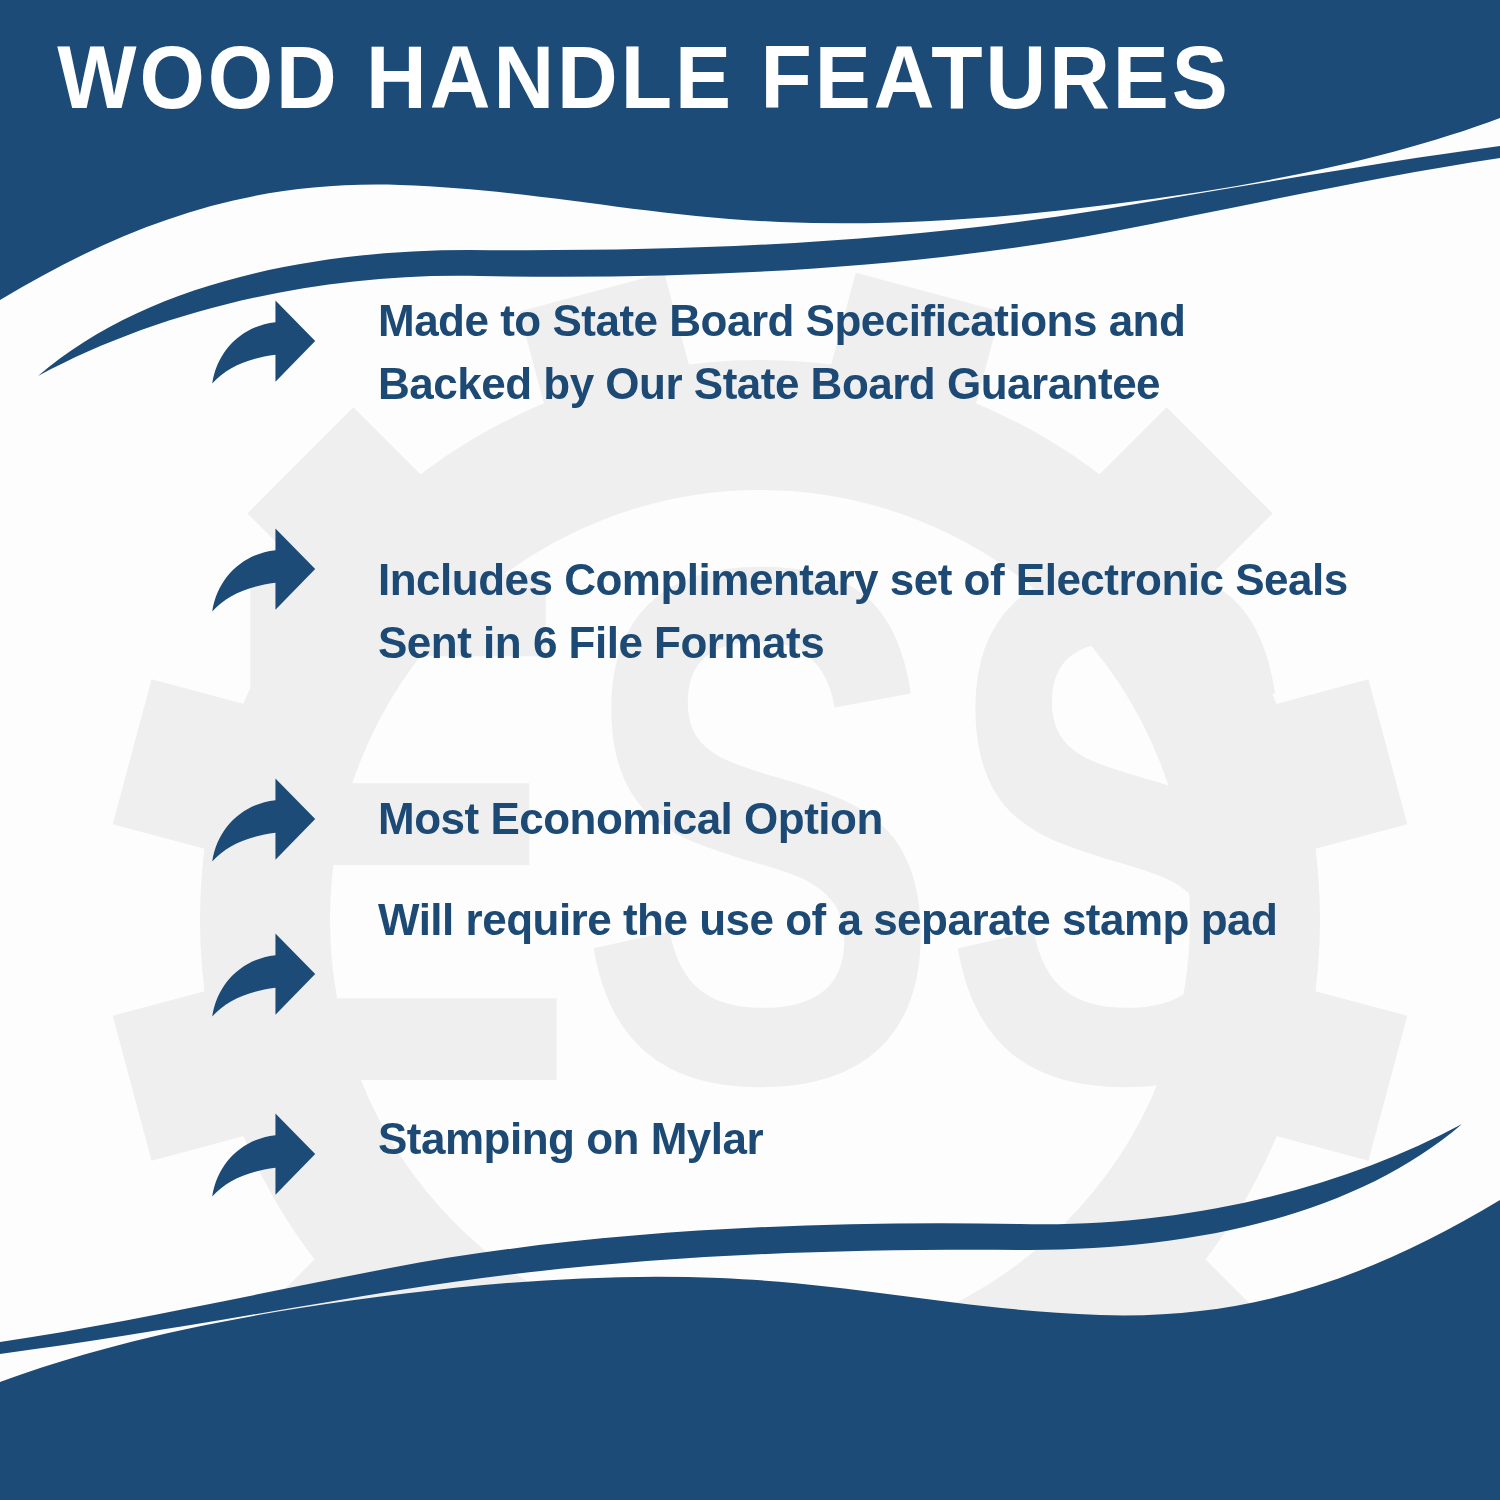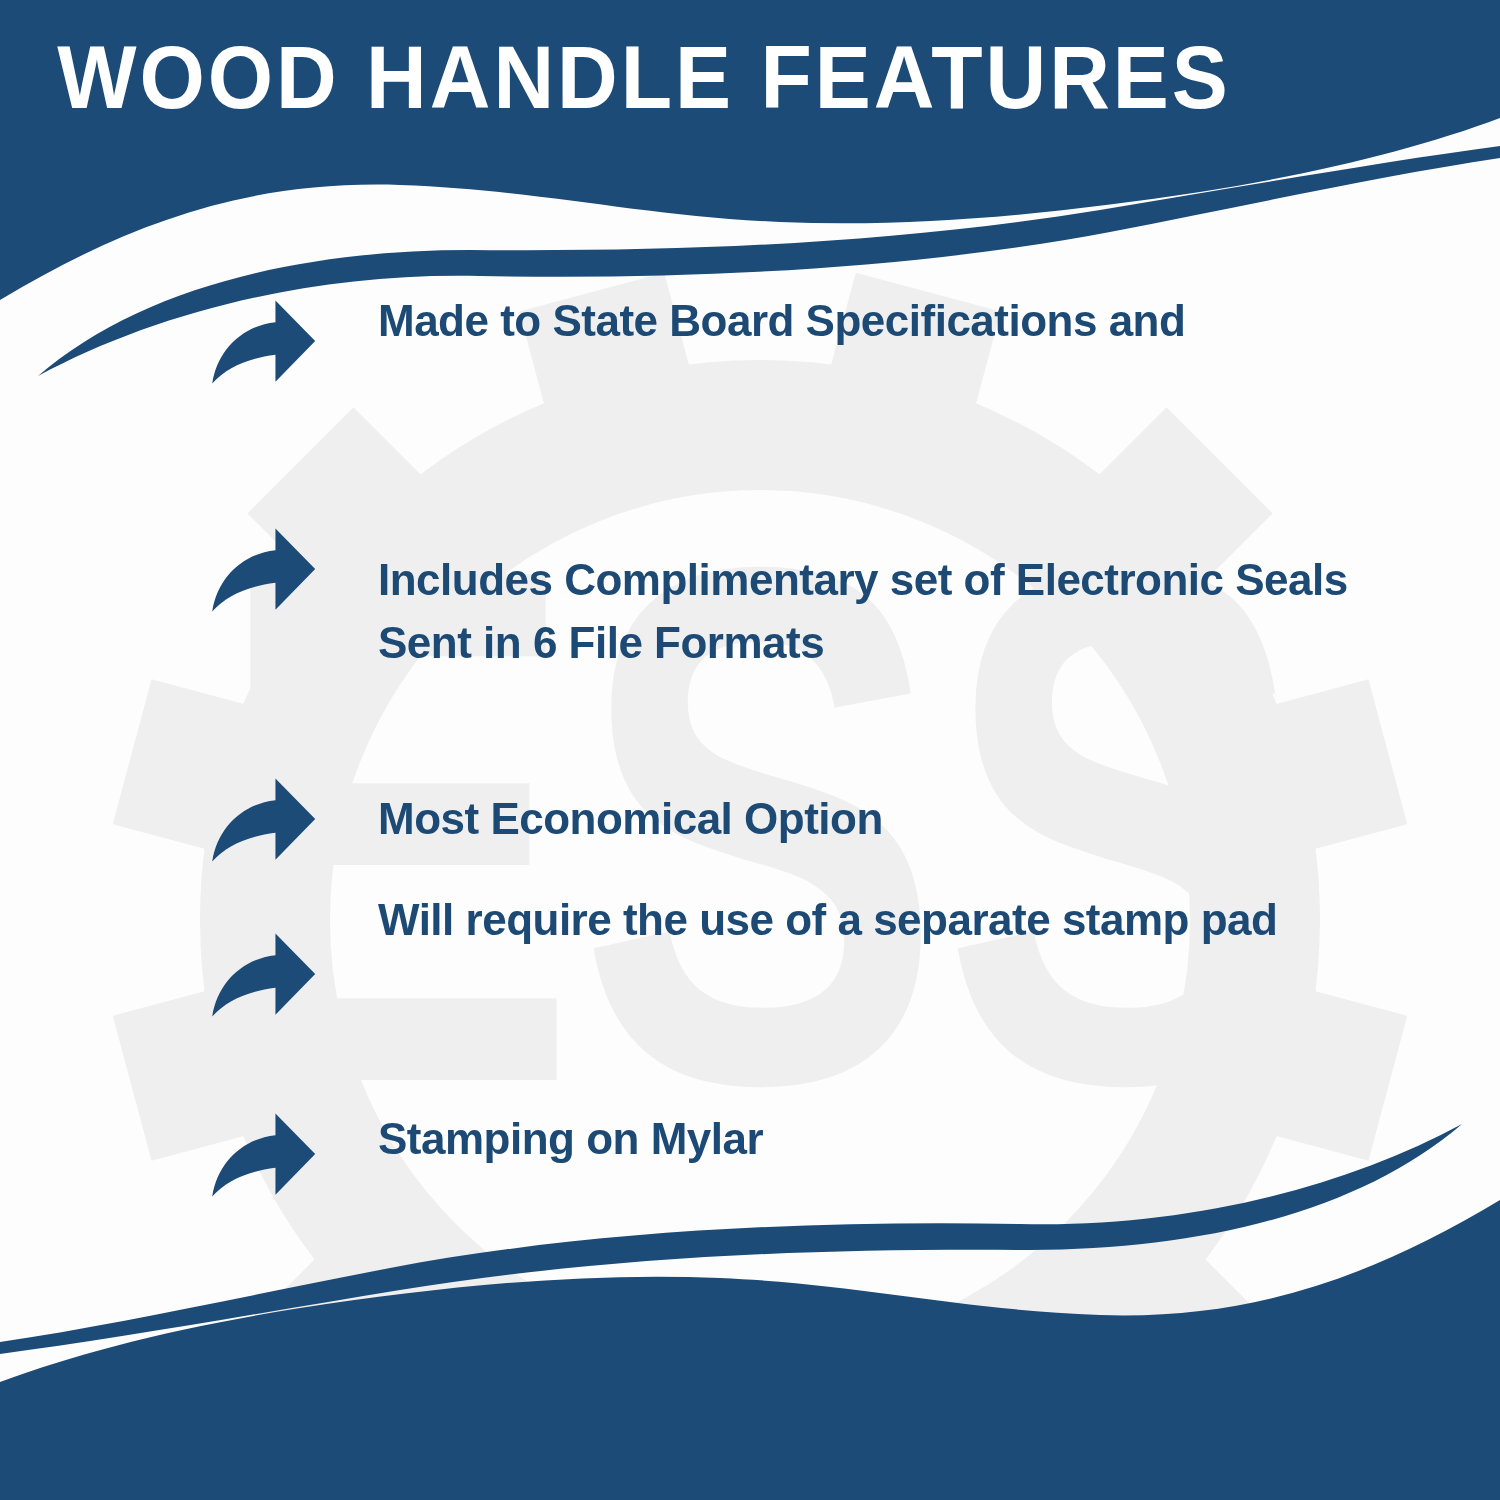--- a/index.html
+++ b/index.html
@@ -92,20 +92,21 @@
   </div>
 
   <div class="feature" style="top:0;">
     <div class="arrow-wrap" style="position:absolute;left:205px;top:294px;">
       <svg width="112" height="96" viewBox="0 0 124 104">
           <path fill="#1c4b78" d="M8,98 C14,60 42,34 78,30 L78,6 L122,51 L78,96 L78,66 C48,70 24,80 8,98 Z"></path>
         </svg>
     </div>
     <div class="feature-text" style="top:289px;">
       <div>Made to State Board Specifications and</div>
+      <div>Backed by Our State Board Guarantee</div>
     </div>
   </div>
 
   <div class="feature" style="top:0;">
     <div class="arrow-wrap" style="position:absolute;left:205px;top:522px;">
       <svg width="112" height="96" viewBox="0 0 124 104">
           <path fill="#1c4b78" d="M8,98 C14,60 42,34 78,30 L78,6 L122,51 L78,96 L78,66 C48,70 24,80 8,98 Z"></path>
         </svg>
     </div>
     <div class="feature-text" style="top:548px;">

